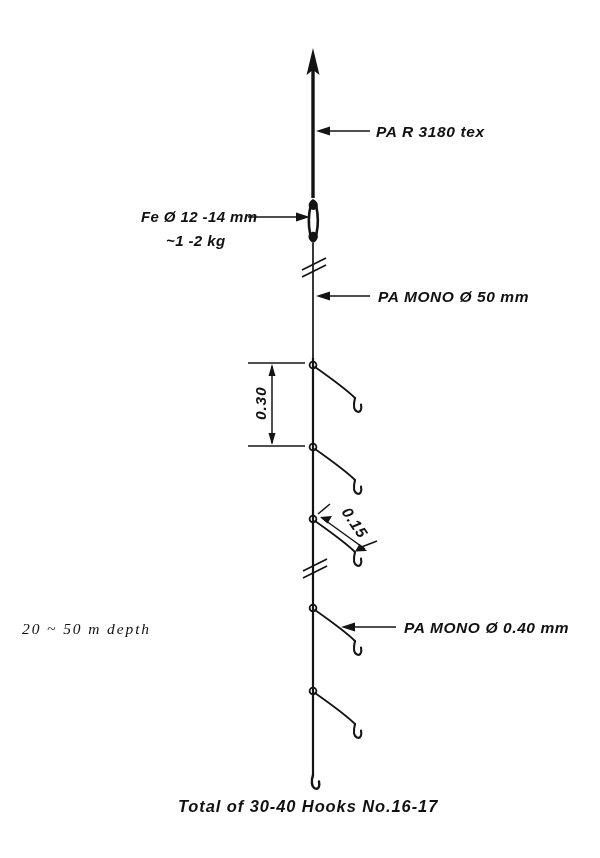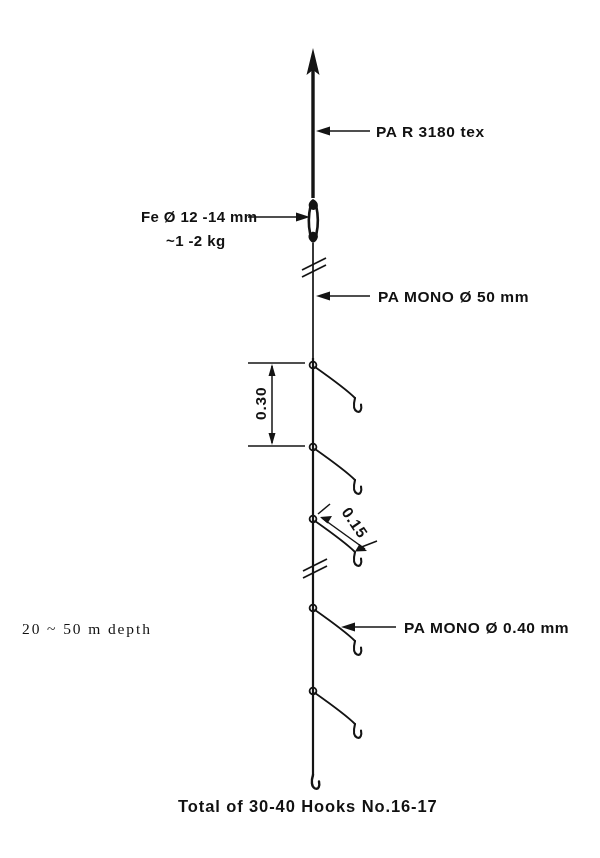--- a/index.html
+++ b/index.html
@@ -14,20 +14,21 @@
     position: relative;
     overflow: hidden;
     font-family: "Liberation Sans", sans-serif;
   }
   #diagram-root {
     position: absolute;
     top: 0;
     left: 0;
     width: 600px;
     height: 858px;
+    font-style: italic;
   }
   svg { display: block; }
 
   
   .label-text {
     font-family: "Liberation Sans", sans-serif;
     font-size: 15.5px;
     font-weight: bold;
     letter-spacing: 0.6px;
     fill: #111111;

